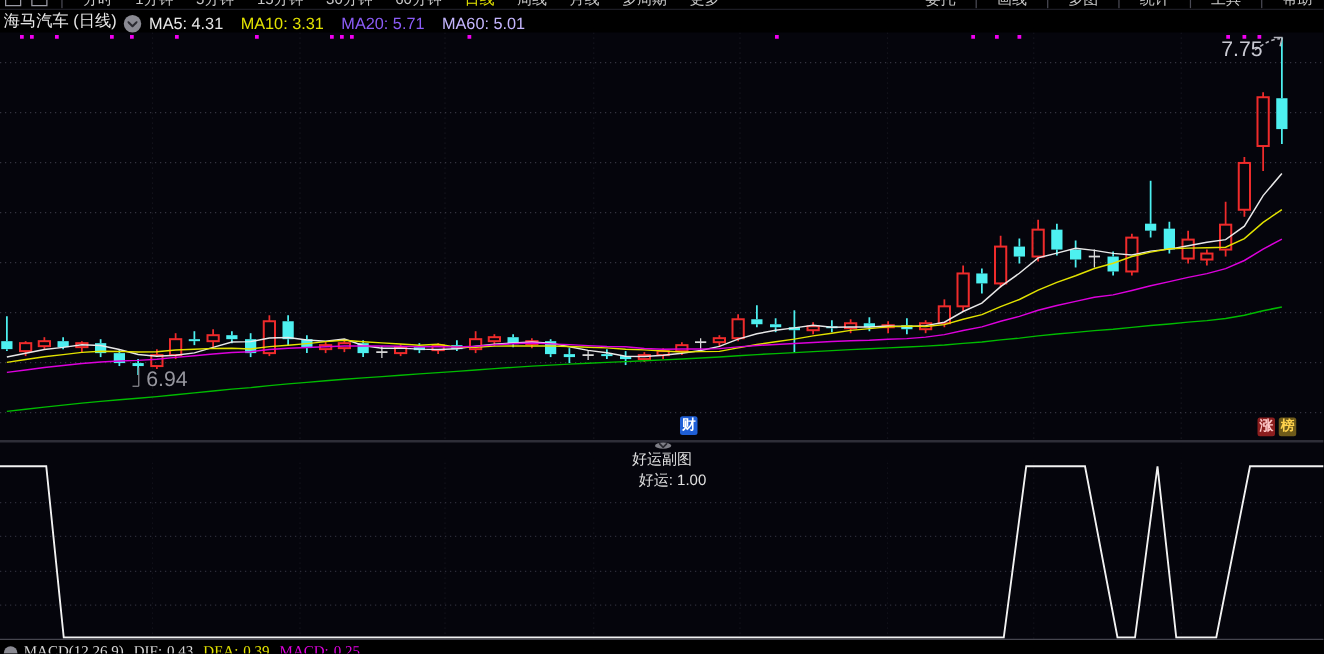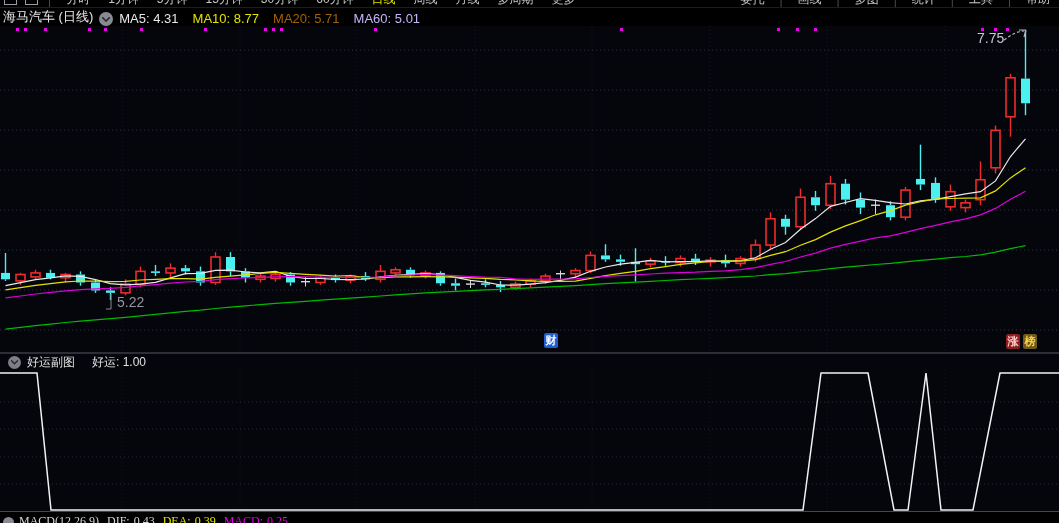--- a/index.html
+++ b/index.html
@@ -21,35 +21,35 @@
             display:flex;align-items:flex-end;font-size:13px;color:#e8e8e8;}
   #stock-title{margin-left:3px;letter-spacing:0;}
   .chev-circle{width:14px;height:14px;border-radius:50%;background:#8a8a92;display:inline-flex;
                align-items:center;justify-content:center;margin:0 6px;}
   .chev-circle svg{display:block;}
   .ma{margin-right:14px;}
   
   #main-chart{position:absolute;left:0;top:26px;width:1059px;height:326px;}
   #sub-chart{position:absolute;left:0;top:370px;width:1059px;height:141px;}
   svg{display:block;}
-  .float-label{position:absolute;font-size:14px;color:#9a9aa2;}
+  .float-label{position:absolute;font-size:17px;color:#9a9aa2;}
   #high-label{left:977px;top:30px;color:#c9c9d2;}
   #low-label{left:117px;top:294px;color:#96969e;}
   
   .badge{position:absolute;width:14px;height:15px;border-radius:2px;font-size:11px;line-height:15px;
          text-align:center;font-weight:bold;}
   #badge-cai{left:544px;top:333px;background:#1f5fd6;color:#fff;}
   #badge-zhang{left:1006px;top:334px;background:#8b1e1e;color:#ffc9c9;}
   #badge-bang{left:1023px;top:334px;background:#6e5a1a;color:#ffd24d;}
   
   #divider-main{position:absolute;left:0;top:352px;width:1059px;height:2px;background:#2e2e38;}
   #divider-status{position:absolute;left:0;top:511px;width:1059px;height:1px;background:#46464f;}
   
   #sub-header{position:absolute;left:0;top:354px;width:1059px;height:16px;display:flex;
-              align-items:center;font-size:12px;color:#e0e0e0;}
+              align-items:center;font-size:12px;color:#e0e0e0;flex-direction:column;}
   #sub-header .chev-circle{width:13px;height:13px;margin:0 6px 0 8px;background:#7e7e86;}
   #sub-metric{margin-left:17px;}
   
   #statusbar{position:absolute;left:0;top:512px;width:1059px;height:11px;overflow:hidden;
              background:#000;font-family:Liberation Serif, serif;}
   #statusbar-inner{position:absolute;left:0;top:1px;display:flex;align-items:center;
                    font-size:12px;line-height:16px;white-space:nowrap;}
   .sb-icon{width:11px;height:11px;border-radius:50%;background:#8a8a92;margin:2px 5px 0 3px;flex:none;}
   .sb-white{color:#d6d6d6;margin-right:8px;}
   .sb-yellow{color:#e2e200;margin-right:8px;}
@@ -86,22 +86,22 @@
   <div id="titlebar">
     <span id="stock-title">海马汽车 (日线)</span>
     <span class="chev-circle">
       <svg width="8" height="5" viewBox="0 0 8 5">
           <path d="M0 0 L4 4 L8 0" fill="none" stroke="#2a2a30" stroke-width="1.6"></path>
         </svg>
     </span>
     <span class="ma" style="color:#e8e8e8">
       <span>MA5:</span> <span>4.31</span></span>
     <span class="ma" style="color:#e2e200">
-      <span>MA10:</span> <span>8.77</span></span>
-    <span class="ma" style="color:#a16207">
+      <span>MA10:</span> <span>3.31</span></span>
+    <span class="ma" style="color:#8b5cf6">
       <span>MA20:</span> <span>5.71</span></span>
     <span class="ma" style="color:#c4b5fd">
       <span>MA60:</span> <span>5.01</span></span>
   </div>
 
   <div id="main-chart">
     <svg id="main-svg" width="1059" height="326">
         <line x1="122" y1="0" x2="122" y2="326" stroke="#3a3a46" stroke-width="1" stroke-dasharray="1 3" opacity="0.35"></line>
         <line x1="240" y1="0" x2="240" y2="326" stroke="#3a3a46" stroke-width="1" stroke-dasharray="1 3" opacity="0.35"></line>
         <line x1="356" y1="0" x2="356" y2="326" stroke="#3a3a46" stroke-width="1" stroke-dasharray="1 3" opacity="0.35"></line>
@@ -344,21 +344,21 @@
         <polyline points="5.5,271.9 20.5,270.0 35.5,268.0 50.5,266.4 65.5,264.8 80.5,263.6 95.5,262.8 110.5,262.3 125.5,261.4 140.5,259.9 155.5,258.6 170.5,257.2 185.5,256.0 200.5,255.4 215.5,253.6 230.5,252.6 245.5,252.0 260.5,251.4 275.5,250.8 290.5,250.7 305.5,250.8 320.5,251.0 335.5,251.4 350.5,251.3 365.5,251.5 380.5,251.0 395.5,249.9 410.5,249.0 425.5,248.5 440.5,249.1 455.5,249.7 470.5,250.5 485.5,251.2 500.5,251.4 515.5,252.8 530.5,253.3 545.5,253.2 560.5,253.1 575.5,252.9 590.5,251.5 605.5,250.4 620.5,249.6 635.5,248.8 650.5,248.0 665.5,247.2 680.5,246.6 695.5,246.2 710.5,245.4 725.5,244.9 740.5,243.7 755.5,241.7 770.5,238.4 785.5,235.5 800.5,231.0 815.5,227.1 830.5,222.2 845.5,218.4 860.5,215.1 875.5,211.8 890.5,209.9 905.5,206.4 920.5,202.6 935.5,199.3 950.5,195.9 965.5,192.9 980.5,188.9 995.5,182.4 1010.5,173.3 1025.5,165.3 " fill="none" stroke="#dc00dc" stroke-width="1.2"></polyline>
         <polyline points="5.5,303.1 20.5,301.4 35.5,299.7 50.5,298.1 65.5,296.5 80.5,295.1 95.5,293.8 110.5,292.6 125.5,291.3 140.5,289.8 155.5,288.3 170.5,286.8 185.5,285.3 200.5,284.1 215.5,282.5 230.5,281.1 245.5,279.9 260.5,278.6 275.5,277.4 290.5,276.3 305.5,275.3 320.5,274.2 335.5,273.1 350.5,272.1 365.5,271.1 380.5,270.0 395.5,268.9 410.5,267.9 425.5,266.9 440.5,266.1 455.5,265.3 470.5,264.6 485.5,263.9 500.5,263.3 515.5,262.6 530.5,261.9 545.5,261.2 560.5,260.4 575.5,259.6 590.5,258.6 605.5,257.7 620.5,256.9 635.5,256.1 650.5,255.3 665.5,254.5 680.5,253.7 695.5,253.0 710.5,252.3 725.5,251.6 740.5,250.9 755.5,250.0 770.5,248.7 785.5,247.6 800.5,245.9 815.5,244.5 830.5,242.7 845.5,241.2 860.5,239.9 875.5,238.5 890.5,237.4 905.5,235.9 920.5,234.4 935.5,233.2 950.5,231.7 965.5,230.5 980.5,228.8 995.5,226.2 1010.5,222.6 1025.5,219.6 " fill="none" stroke="#00bb00" stroke-width="1.2"></polyline>
         <line x1="111" y1="268" x2="111" y2="283" stroke="#8a8a90" stroke-width="1"></line>
         <line x1="106" y1="283" x2="111" y2="283" stroke="#8a8a90" stroke-width="1"></line>
         <path d="M1004 14 Q1016 5 1024 5" fill="none" stroke="#b4b4bc" stroke-width="1.2" stroke-dasharray="3 2"></path>
         <path d="M1026 4 l-7 0 M1026 4 l-2 7" stroke="#b4b4bc" stroke-width="1.2" fill="none"></path>
       </svg>
   </div>
 
   <div id="high-label" class="float-label">7.75</div>
-  <div id="low-label" class="float-label">5.22</div>
+  <div id="low-label" class="float-label">6.94</div>
 
   <div id="badge-cai" class="badge">财</div>
   <div id="badge-zhang" class="badge">涨</div>
   <div id="badge-bang" class="badge">榜</div>
 
   <div id="divider-main"></div>
 
   <div id="sub-header">
     <span class="chev-circle">
       <svg width="7" height="5" viewBox="0 0 8 5">

